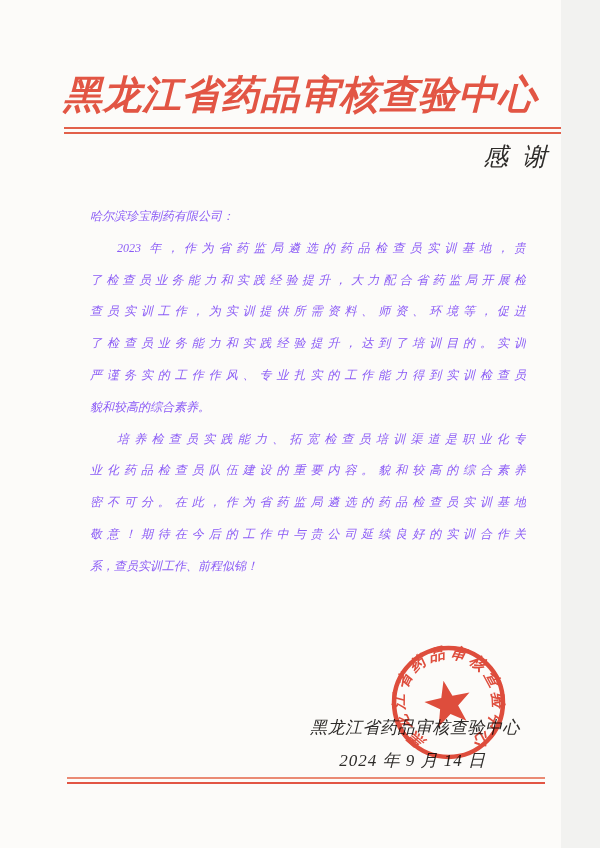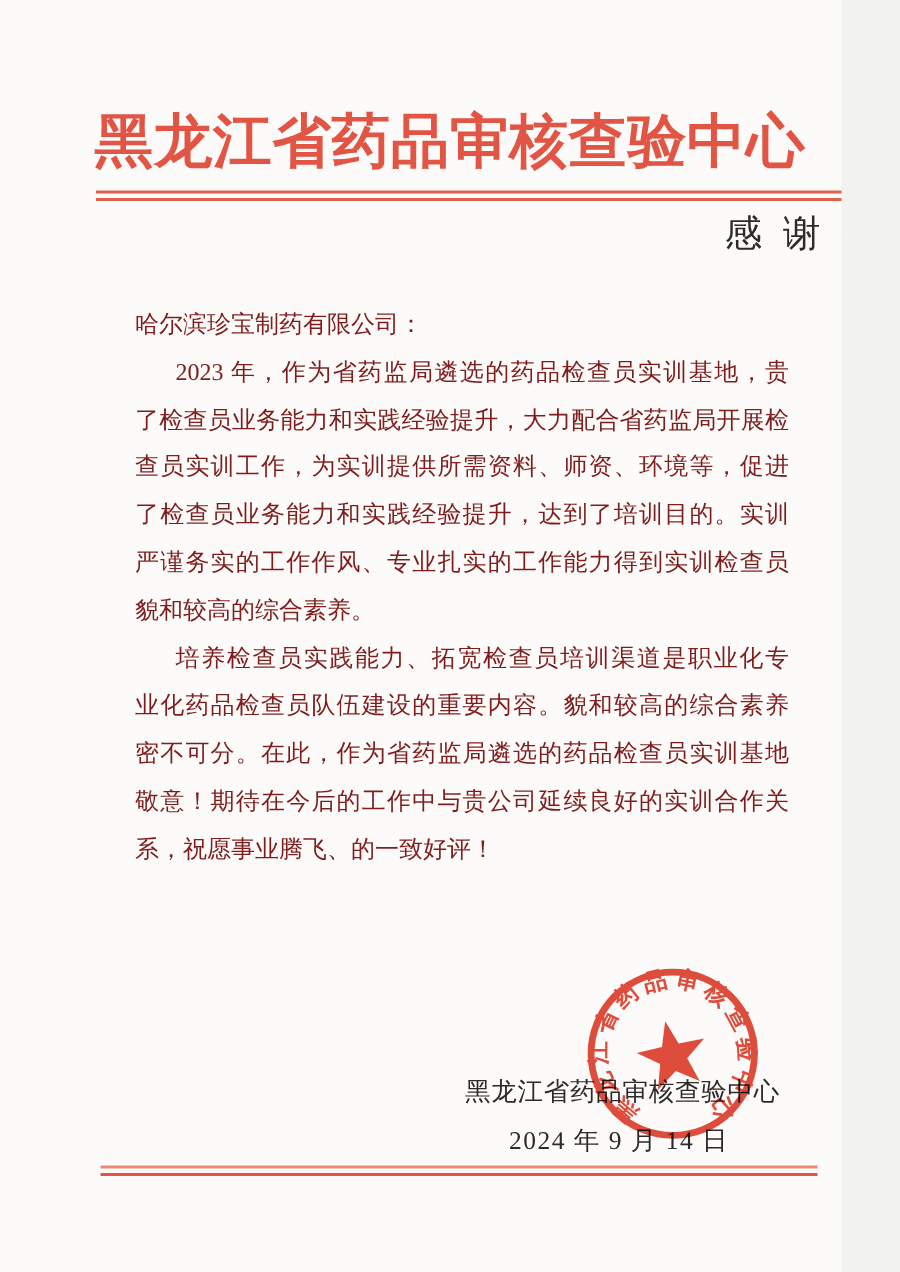--- a/index.html
+++ b/index.html
@@ -3,41 +3,41 @@
 <meta charset="utf-8">
 <style>
   html,body{margin:0;padding:0;}
   body{
     width:600px;height:848px;
     background:#f2f2f0;
     font-family:"Liberation Serif","DejaVu Serif",serif;
   }
   .page{
     position:relative;width:561px;height:848px;
-    background:#fcfbf9;overflow:hidden;
+    background:#fcfbf9;overflow:hidden;font-style:italic;
   }
   .letterhead{
     position:absolute;top:72px;left:0;width:600px;height:46px;
     line-height:46px;text-align:center;
     font-size:39px;font-weight:bold;color:#e25544;
     letter-spacing:0.5px;white-space:nowrap;
   }
   .header-rule{
     position:absolute;top:127px;left:64px;width:498px;height:3px;
     border-top:2.5px solid #e2604b;border-bottom:2.5px solid #e2604b;
   }
   .letter-title{
     position:absolute;top:141px;left:0;width:600px;height:32px;
     line-height:32px;text-align:right;
     font-size:25px;color:#2d2b29;letter-spacing:14px;text-indent:14px;
     font-weight:500;white-space:nowrap;
   }
   .body-text{
     position:absolute;top:201px;left:90px;width:436px;
-    font-size:16px;line-height:31.8px;color:#7f1d1d;
+    font-size:12px;line-height:31.8px;color:#8b5cf6;
   }
   .salutation{text-align:left;}
   .bline{text-align:justify;text-align-last:justify;height:31.8px;overflow:hidden;}
   .bline.last{text-align-last:left;}
   .bline.first{text-indent:27px;}
   .signature{
     position:absolute;top:712px;left:90px;width:436px;height:32px;
     line-height:32px;text-align:right;padding-right:6px;box-sizing:border-box;
     font-size:17px;color:#2d2b29;letter-spacing:0.5px;white-space:nowrap;
   }
@@ -78,21 +78,21 @@
         <div class="bline">查员实训工作，为实训提供所需资料、师资、环境等，促进</div>
         <div class="bline">了检查员业务能力和实践经验提升，达到了培训目的。实训</div>
         <div class="bline">严谨务实的工作作风、专业扎实的工作能力得到实训检查员</div>
         <div class="bline last">貌和较高的综合素养。</div>
       </div>
     <div>
         <div class="bline first">培养检查员实践能力、拓宽检查员培训渠道是职业化专</div>
         <div class="bline">业化药品检查员队伍建设的重要内容。貌和较高的综合素养</div>
         <div class="bline">密不可分。在此，作为省药监局遴选的药品检查员实训基地</div>
         <div class="bline">敬意！期待在今后的工作中与贵公司延续良好的实训合作关</div>
-        <div class="bline last">系，祝愿事业腾飞、的一致好评！</div>
+        <div class="bline last">系，查员实训工作、前程似锦！</div>
       </div>
   </div>
 
   <div class="signature">黑龙江省药品审核查验中心</div>
 
   <div class="date-line">2024 年 9 月 14 日</div>
 
   <svg class="seal" viewBox="0 0 120 120" xmlns="http://www.w3.org/2000/svg">
     <circle cx="60" cy="60" r="54" fill="none" stroke="#de3a28" stroke-width="4.5"></circle>
     <path id="sealArc" d="M 38,98 A 44,44 0 1 1 82,98" fill="none"></path>

